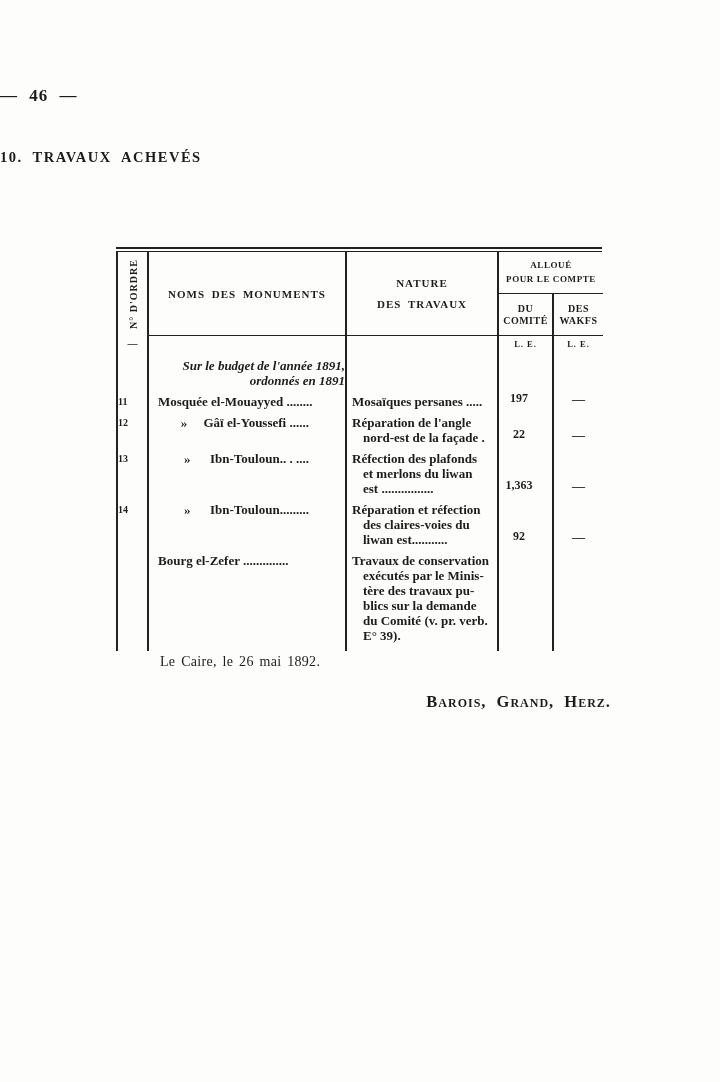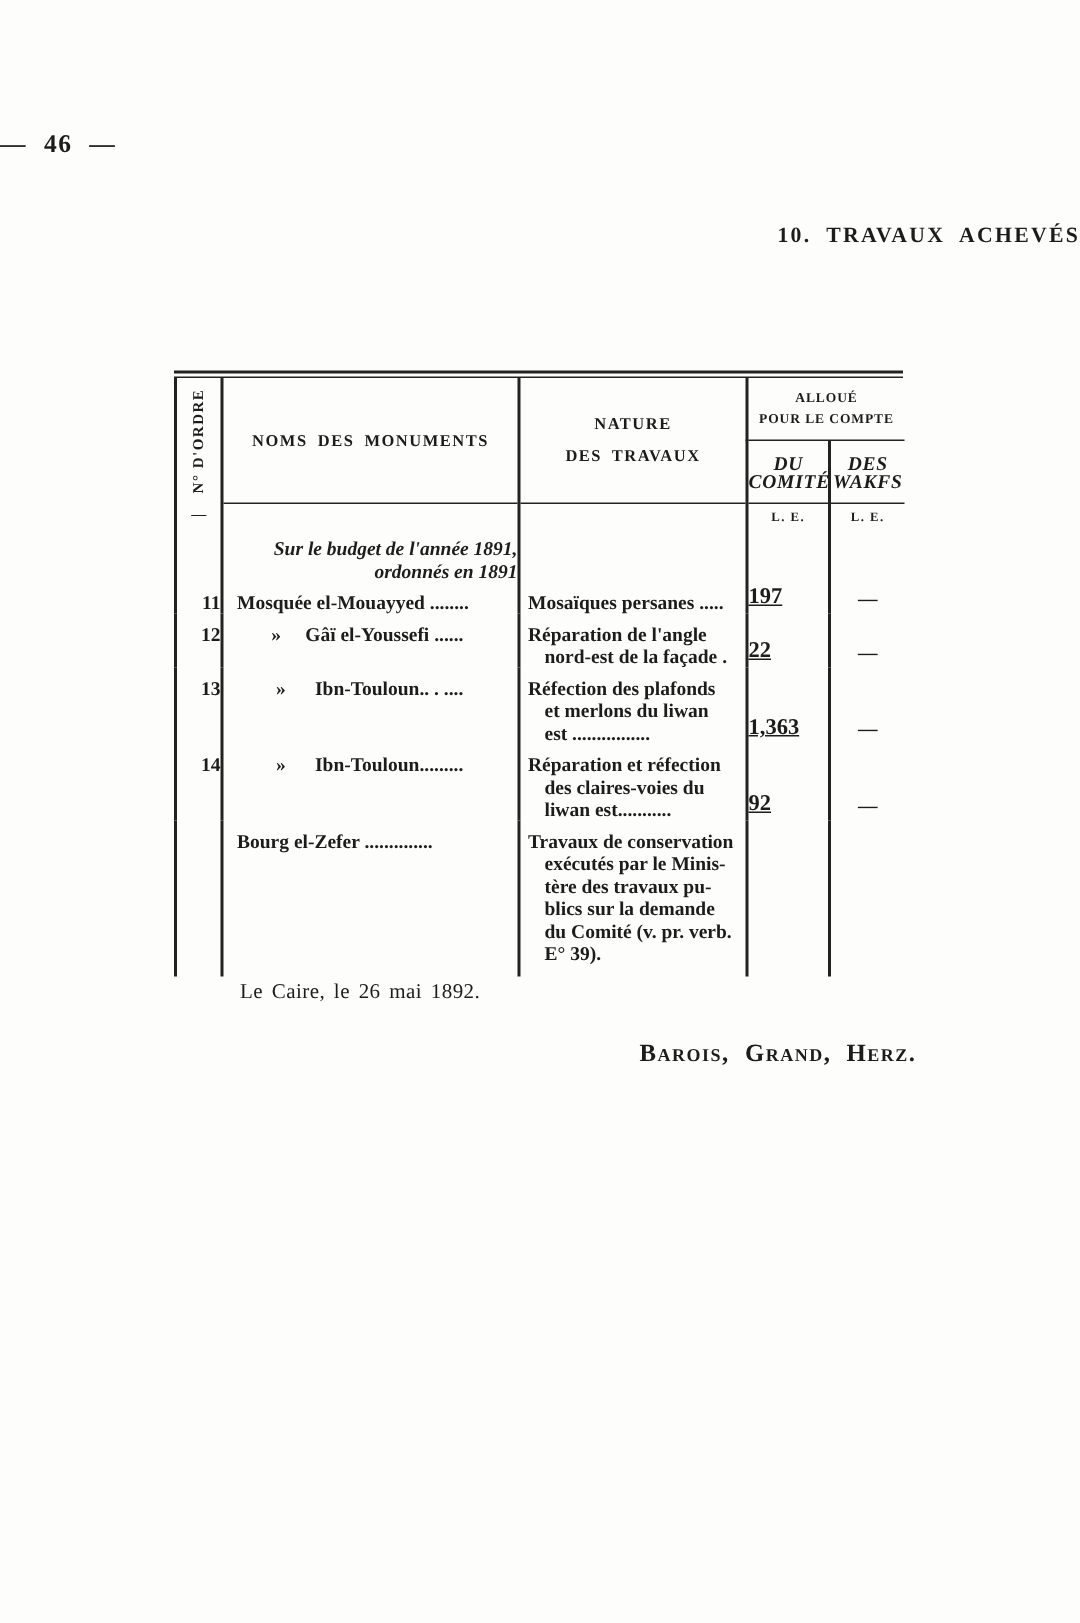--- a/index.html
+++ b/index.html
@@ -16,21 +16,21 @@
     color:var(--ink);
     overflow:hidden;
   }
   .page-number{
     position:absolute;top:86px;left:0;width:718px;
     text-align:left;font-size:17px;font-weight:bold;
     letter-spacing:1px;word-spacing:6px;
   }
   .section-title{
     position:absolute;top:149px;left:0;width:720px;
-    text-align:right;font-size:14.5px;font-weight:bold;
+    text-align:left;font-size:14.5px;font-weight:bold;
     letter-spacing:1.5px;word-spacing:5px;
   }
   .intro{
     position:absolute;top:193px;left:88px;width:546px;
     font-size:17.5px;line-height:33px;font-weight:bold;
     text-align:justify;text-indent:42px;letter-spacing:0.2px;
   }
   .table-area{position:absolute;top:247px;left:116px;width:486px;}
   .top-rule{
     height:2px;border-top:2.5px solid var(--line);
@@ -47,38 +47,38 @@
   thead th{font-weight:bold;vertical-align:middle;text-align:center;}
   .h-order{height:82px;position:relative;}
   .rotated{
     position:absolute;top:50%;left:50%;
     transform:translate(-50%,-50%) rotate(-90deg);
     white-space:nowrap;font-size:10px;font-weight:bold;letter-spacing:1px;
   }
   .h-mon{font-size:11px;letter-spacing:1px;word-spacing:3px;text-align:center;}
   .h-nat{font-size:11px;letter-spacing:1px;word-spacing:3px;line-height:21px;}
   .h-alloue{height:41px;font-size:9px;line-height:13.5px;letter-spacing:0.6px;border-bottom:1.5px solid var(--line);}
-  .h-sub{height:41px;font-size:13px;line-height:11.5px;letter-spacing:0.5px;font-style:italic;}
+  .h-sub{height:41px;font-size:10px;line-height:11.5px;letter-spacing:0.5px;}
   .le-row td{height:16px;}
   .le{font-size:8.5px;font-weight:bold;text-align:center;letter-spacing:1px;vertical-align:middle;margin-left:23px;}
   .sep-dash{text-align:center;font-size:10px;font-weight:bold;vertical-align:middle;line-height:8px;}
   .pre{white-space:pre-line;}
   tbody td{font-size:13px;font-weight:bold;line-height:15px;}
   .section-heading{
     text-align:right;font-style:italic;font-weight:bold;
     font-size:13px;line-height:15px;padding-top:6px;vertical-align:top;
   }
-  .cell-no{text-align:right;vertical-align:top;padding-top:6px;font-size:13px;margin-left:32px;}
+  .cell-no{text-align:left;vertical-align:top;padding-top:6px;font-size:10px;margin-left:32px;}
   .cell-mon{vertical-align:top;padding:6px 2px 0 9px;white-space:pre-wrap;}
   .cell-nat{
     vertical-align:top;padding:6px 3px 0 16px;text-indent:-11px;
     text-align:left;
     margin-top:32px;
   }
-  .cell-amt{vertical-align:bottom;text-align:left;padding:0 13px 3px 0;font-size:15px;text-decoration:underline;}
+  .cell-amt{vertical-align:bottom;text-align:center;padding:0 13px 3px 0;font-size:12px;}
   .cell-dash{vertical-align:bottom;text-align:center;padding-bottom:3px;font-size:13px;}
   .r-last td{padding-bottom:8px;}
   .date-line{
     position:absolute;top:654px;left:160px;
     font-size:14px;font-weight:normal;letter-spacing:0.3px;word-spacing:2px;
   }
   .signature{
     position:absolute;top:692px;left:0;width:601px;text-align:right;
     font-size:16.5px;font-weight:bold;font-variant:small-caps;
     letter-spacing:1px;word-spacing:5px;padding-left:10px;

